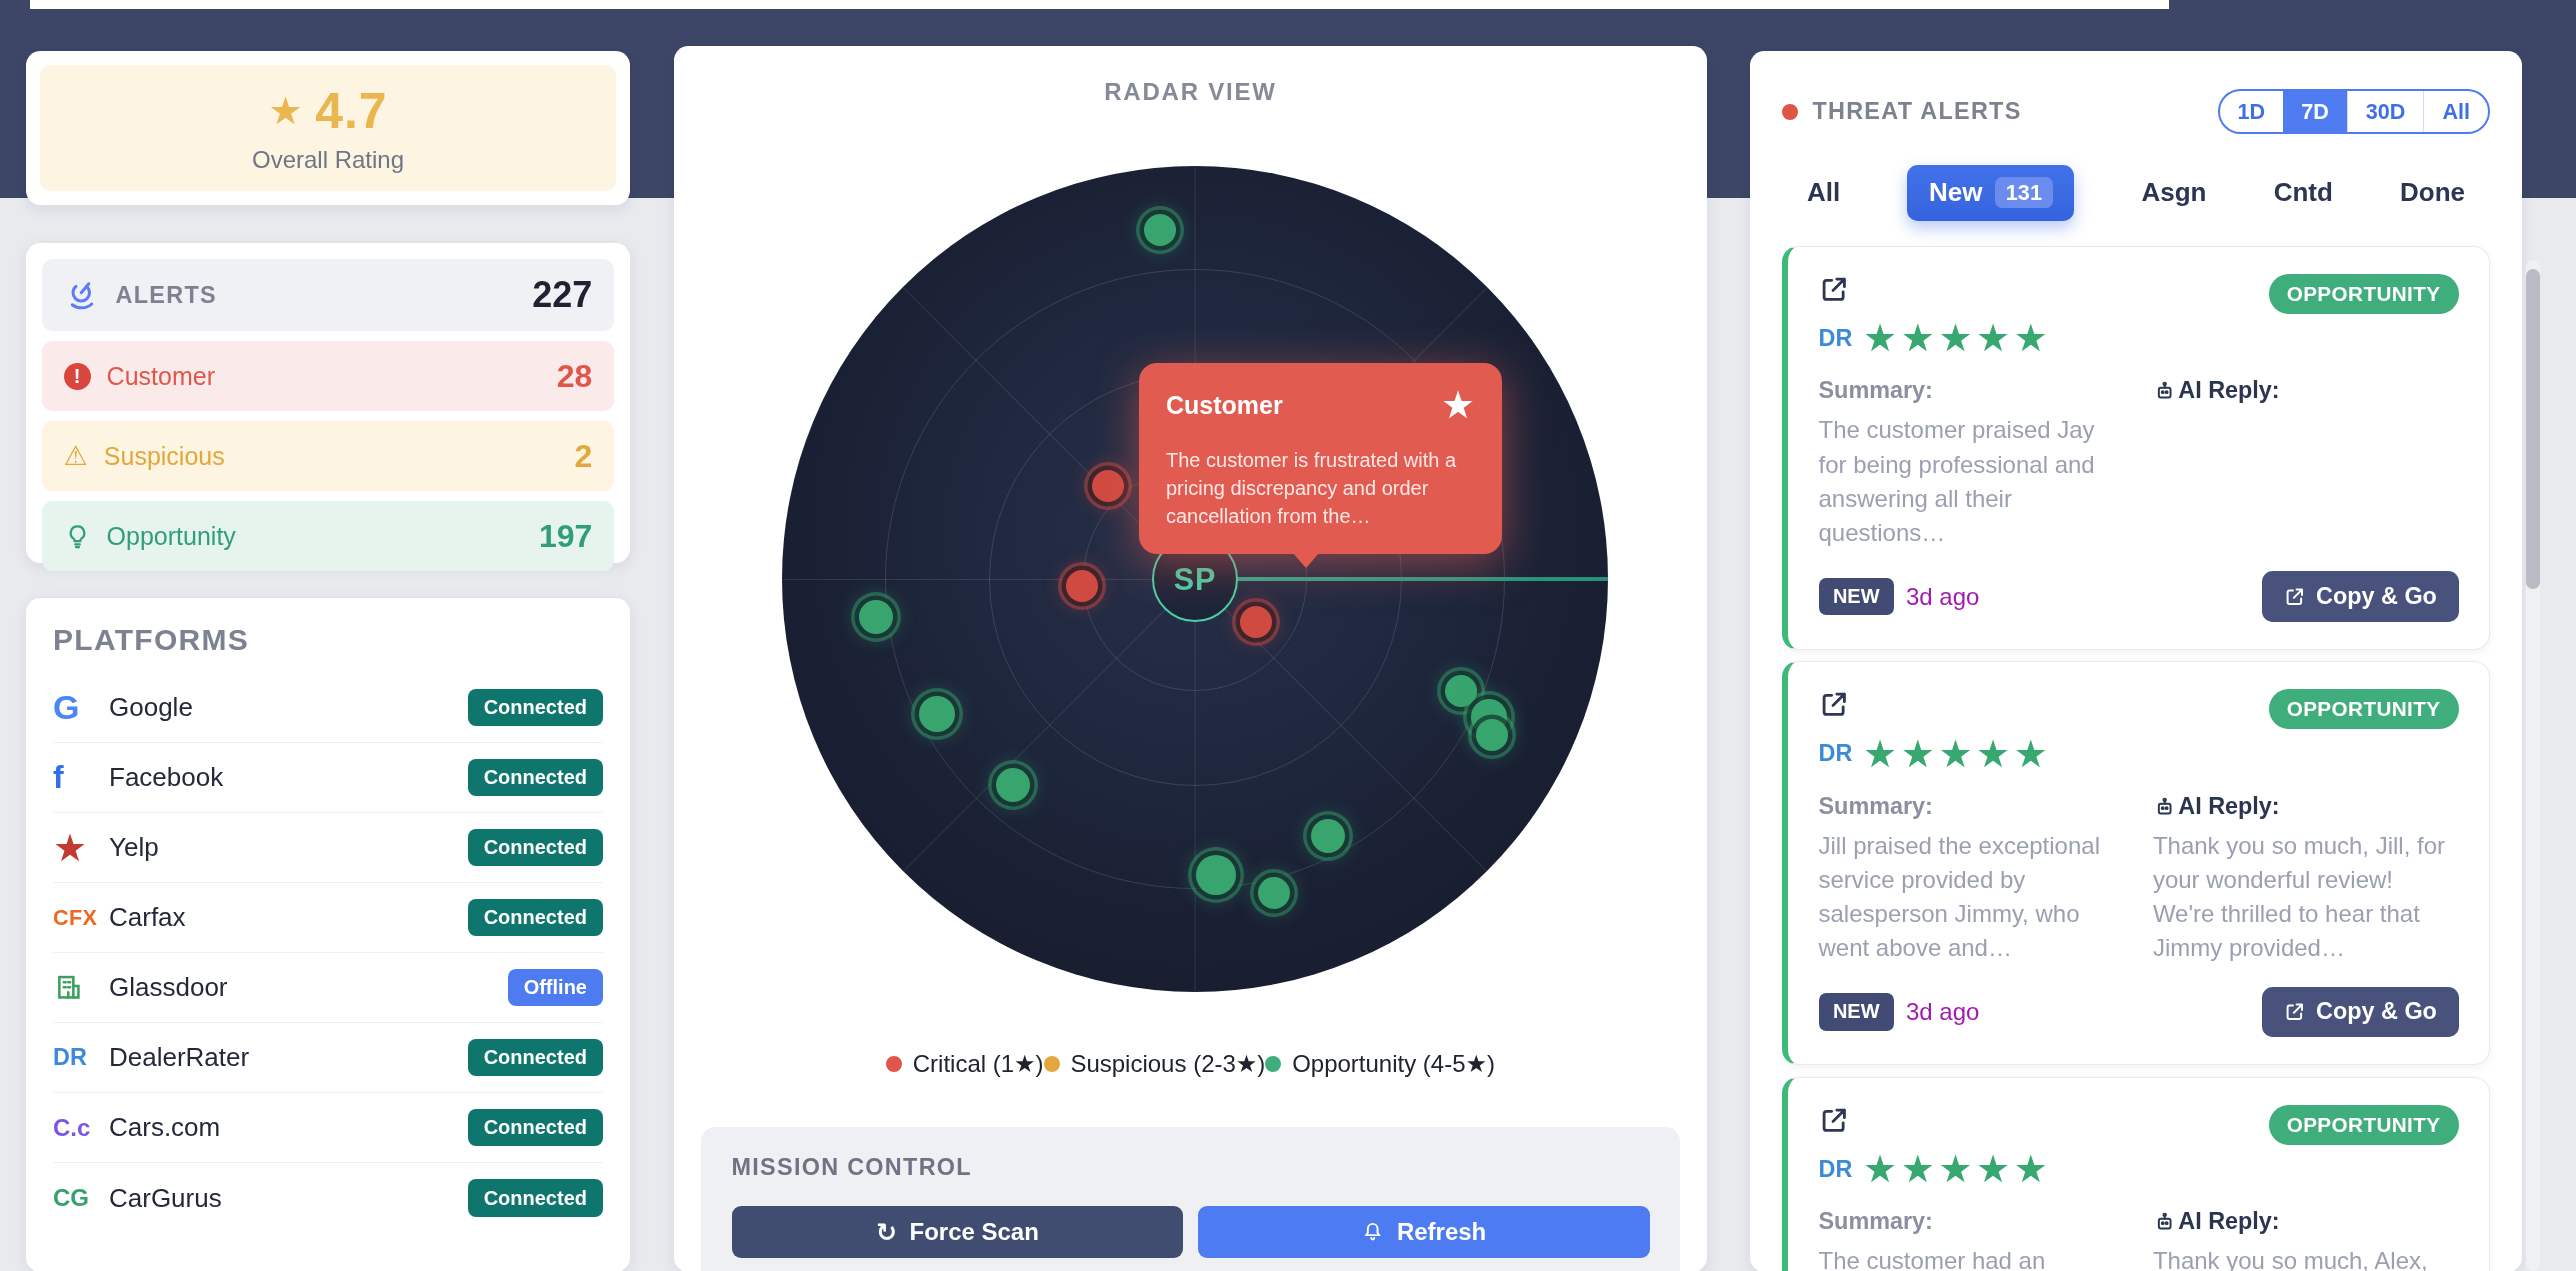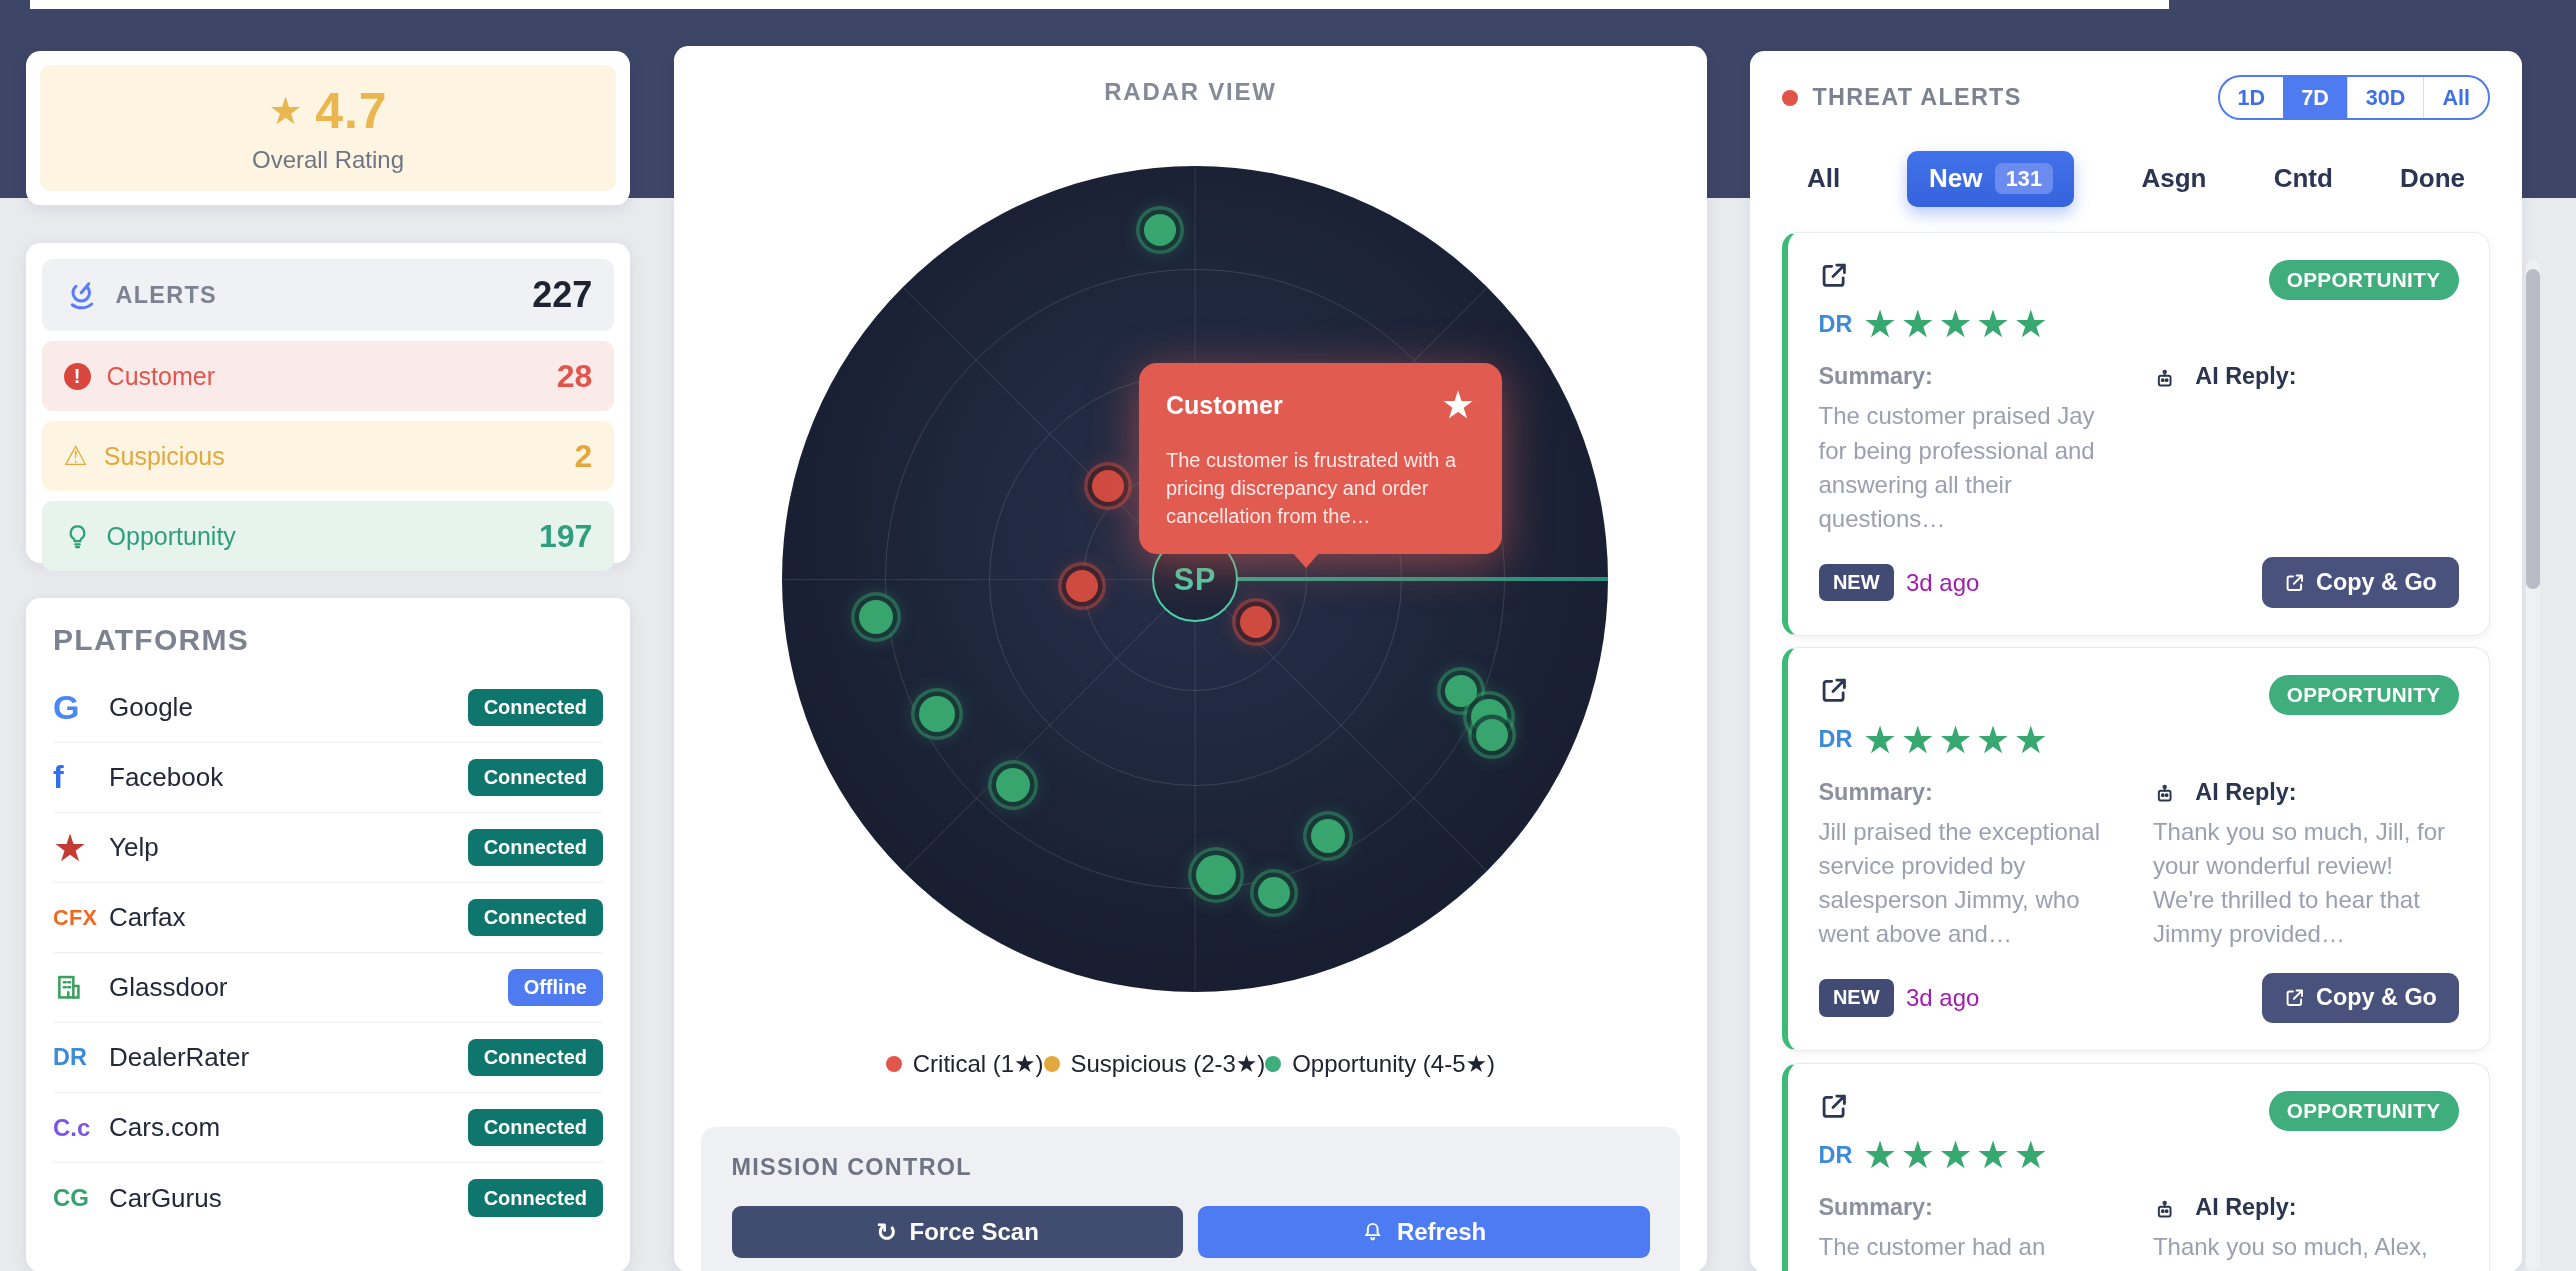--- a/index.html
+++ b/index.html
@@ -82,21 +82,21 @@
   .mission { position:absolute; left:27px; top:1081px; width:979px; height:198px; background:#eef0f3; border-radius:14.4px; padding:27px 30.5px; }
   .m-title { font-size:23.4px; font-weight:800; letter-spacing:1.3px; color:#6e7484; }
   .m-btns { display:flex; gap:14.4px; margin-top:25px; }
   .mbtn { flex:1; height:52px; border:none; border-radius:9px; color:#fff; font-family:inherit; font-size:24px; font-weight:700;
     display:flex; align-items:center; justify-content:center; gap:12.6px; cursor:pointer; }
   .mbtn.scan { background:#414d70; }
   .mbtn.refresh { background:#4c7bf2; }
   .scan-ic { font-family:"DejaVu Sans",sans-serif; font-size:25px; }
 
   
-  #threat-card { left:1750px; top:51px; width:772px; height:1221px; padding:24px 32px; overflow:hidden; }
+  #threat-card { left:1750px; top:51px; width:772px; height:1221px; padding:38px 32px; overflow:hidden; }
   .t-head { display:flex; align-items:center; }
   .t-dot { width:16px; height:16px; border-radius:50%; background:#e05548; margin-right:14.4px; }
   .t-title { font-size:23.4px; font-weight:800; letter-spacing:1.3px; color:#7d8290; flex:1; }
   .tf { display:flex; border:2.2px solid #4e7cf0; border-radius:23.4px; overflow:hidden; height:45px; }
   .tf-seg { display:flex; align-items:center; justify-content:center; padding:0 18px; font-size:21.6px; font-weight:800; color:#3f6fe8; border-left:1.8px solid #cfdcfb; }
   .tf-seg:first-child { border-left:none; }
   .tf-seg.active { background:#4e7cf0; color:#fff; border-left:none; }
   .tabs { margin-top:30.5px; display:flex; align-items:center; justify-content:space-between; padding:0 25px; }
   .tab { font-size:26px; font-weight:800; color:#2c3554; cursor:pointer; }
   .tab-new { background:linear-gradient(#4272ea,#3563dd); color:#fff; border-radius:10.8px; padding:12.6px 21.6px;
@@ -107,21 +107,21 @@
     box-shadow:0 2.7px 9px rgba(20,25,50,.05); }
   .trow1 { display:flex; align-items:flex-start; justify-content:space-between; }
   .opp { background:#3fae7c; color:#fff; font-size:20.7px; font-weight:800; letter-spacing:0.4px; padding:8px 18px; border-radius:20px; }
   .prow2 { margin-top:5.4px; display:flex; align-items:center; gap:10.8px; }
   .dr-tag { font-size:23.4px; font-weight:800; color:#3d8ad9; }
   .stars { font-family:"DejaVu Sans",sans-serif; font-size:38px; color:#38a871; letter-spacing:3.6px; line-height:1; }
   .cols { margin-top:20px; display:flex; gap:40px; }
   .colL { width:46%; } .colR { flex:1; }
   .lab { font-size:23.4px; font-weight:800; }
   .sum-lab { color:#8b90a0; }
-  .ai-lab { color:#2b3550; display:flex; align-items:flex-end; gap:19px; }
+  .ai-lab { color:#2b3550; display:flex; align-items:center; gap:2px; }
   .bodytxt { margin-top:9px; font-size:24px; line-height:1.42; color:#9aa0b0; }
   .tfoot { margin-top:21.6px; display:flex; align-items:center; }
   .new-badge { background:#414b74; color:#fff; font-size:20px; font-weight:800; padding:7.2px 14.4px; border-radius:7.2px; }
   .time-ago { margin-left:12px; font-size:24px; color:#a21caf; flex:1; }
   .copygo { background:#49527c; border:none; color:#fff; border-radius:10.8px; padding:11.7px 21.6px; font-family:inherit;
     font-size:23.4px; font-weight:700; display:flex; align-items:center; gap:10.8px; cursor:pointer; }
 
   .scrolltrack { position:absolute; left:2526px; top:260px; width:14.4px; height:1011px; background:#eef0f2; border-radius:7.2px; }
   .scrollthumb { position:absolute; left:2526px; top:269px; width:14.4px; height:320px; background:#b9bcc4; border-radius:7.2px; }
 

